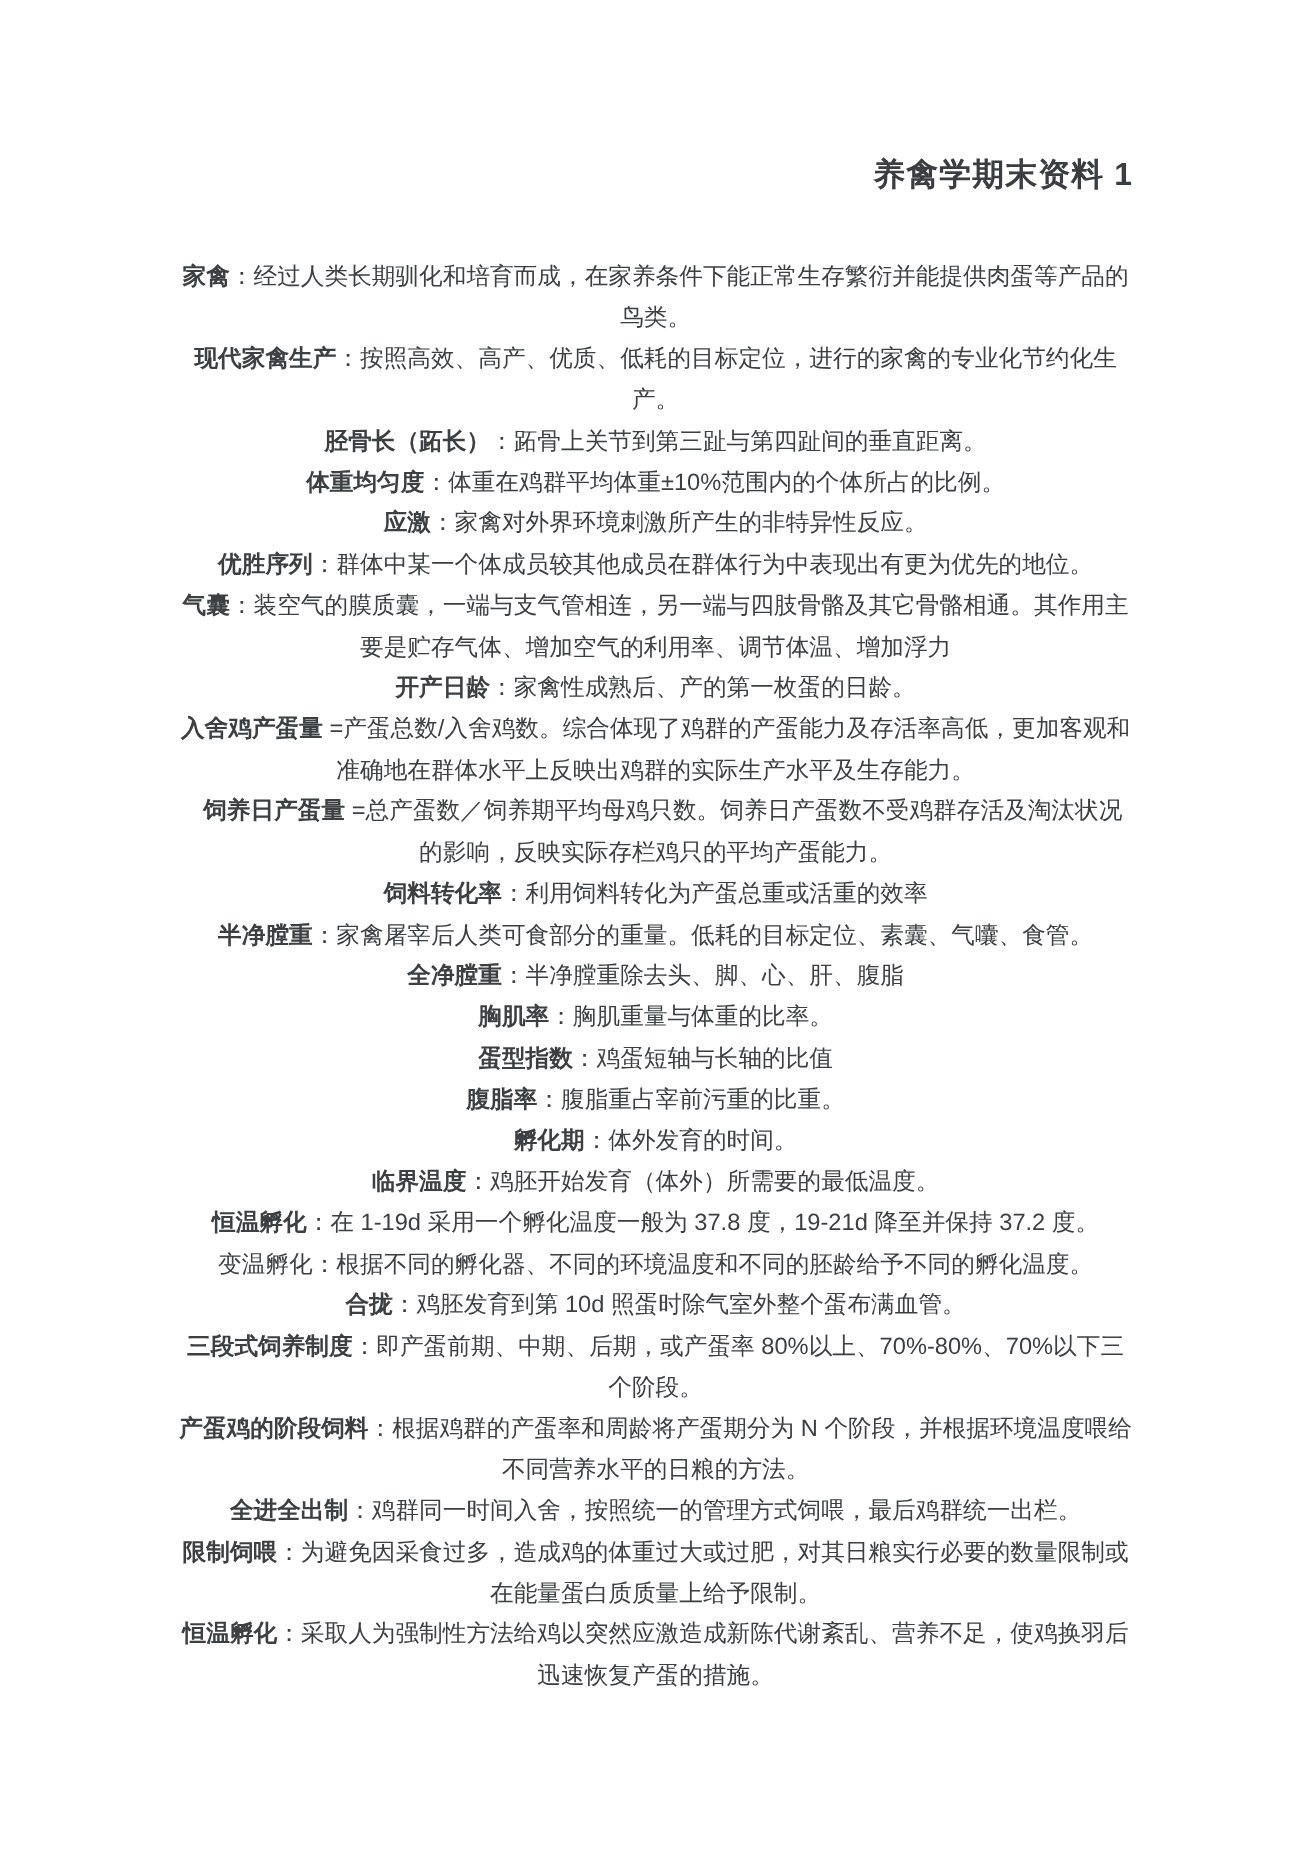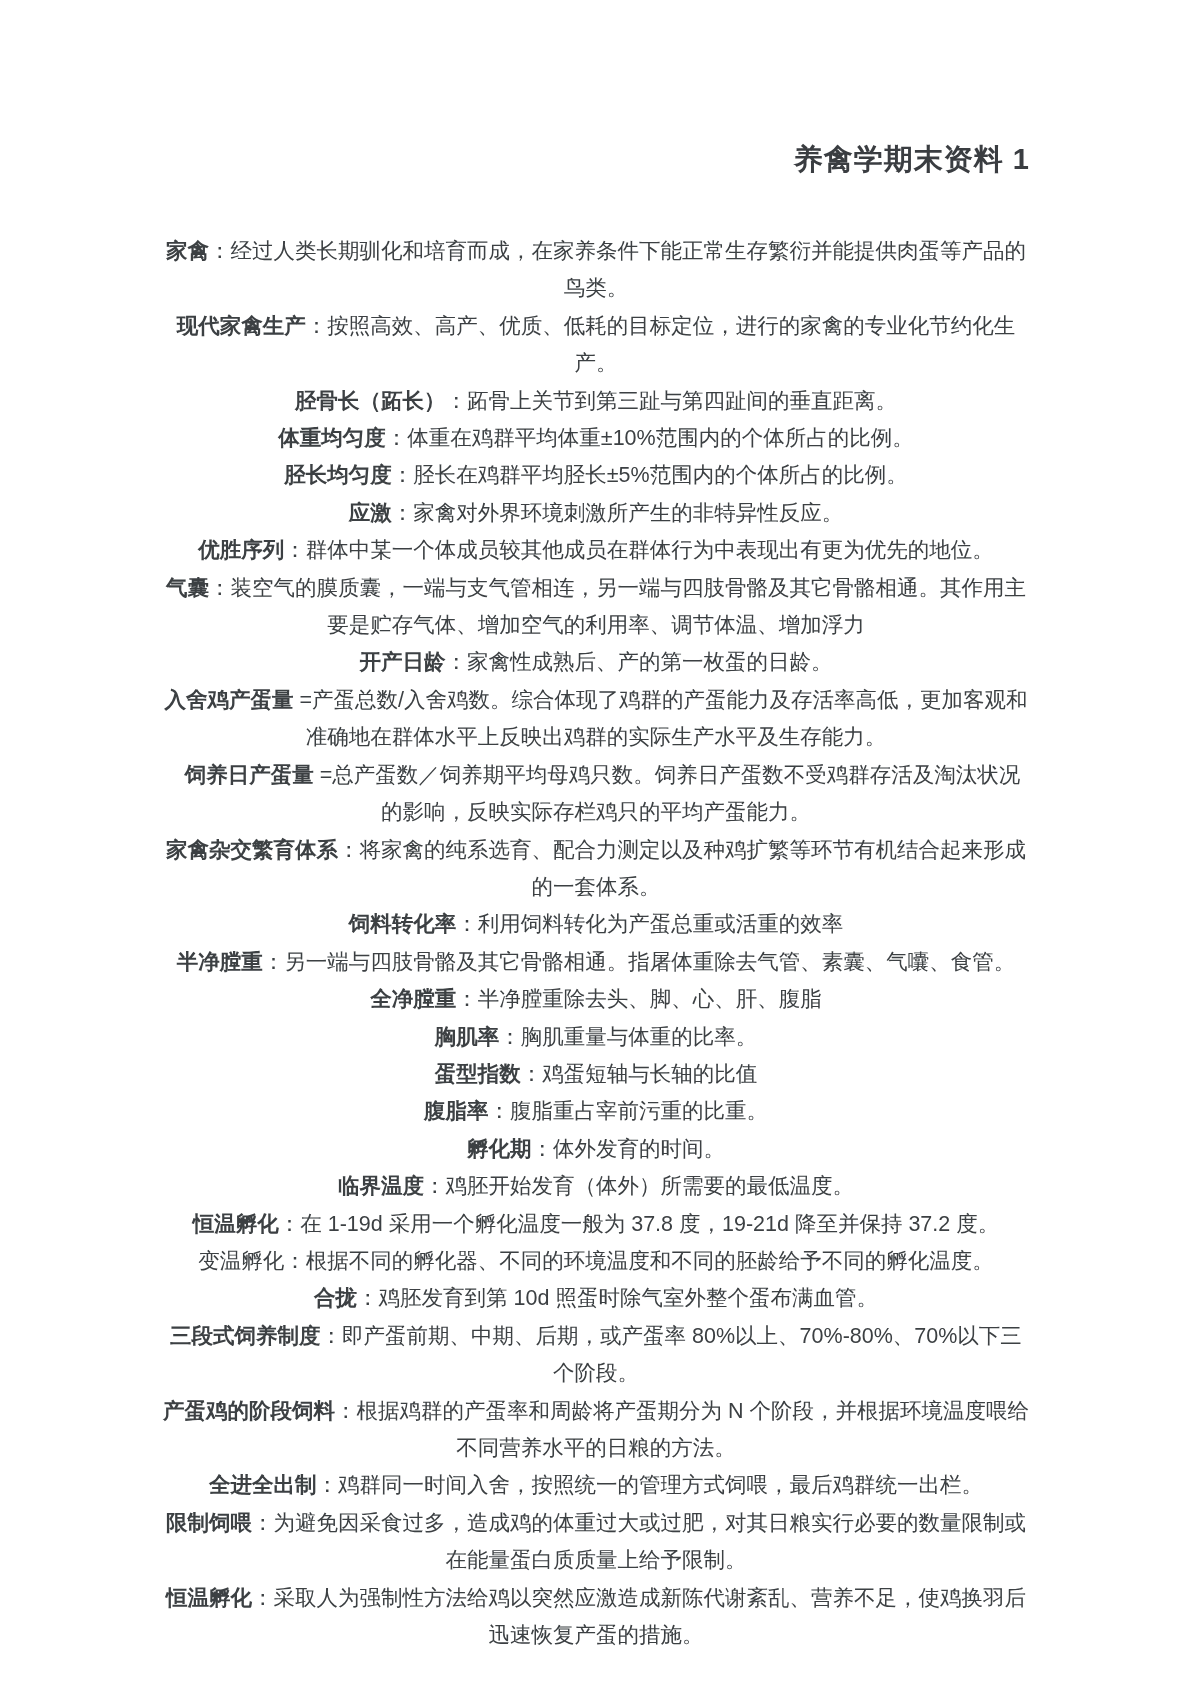--- a/index.html
+++ b/index.html
@@ -53,30 +53,28 @@
 </head>
 <body>
 
 <div class="page">
   <h1 class="doc-title">养禽学期末资料 1</h1>
   <div class="entries">
       <p class="entry"><span class="term">家禽</span><span class="sep">：</span><span class="def">经过人类长期驯化和培育而成，在家养条件下能正常生存繁衍并能提供肉蛋等产品的鸟类。</span></p>
       <p class="entry"><span class="term">现代家禽生产</span><span class="sep">：</span><span class="def">按照高效、高产、优质、低耗的目标定位，进行的家禽的专业化节约化生产。</span></p>
       <p class="entry"><span class="term">胫骨长（跖长）</span><span class="sep">：</span><span class="def">跖骨上关节到第三趾与第四趾间的垂直距离。</span></p>
       <p class="entry"><span class="term">体重均匀度</span><span class="sep">：</span><span class="def">体重在鸡群平均体重±10%范围内的个体所占的比例。</span></p>
-      <p class="entry"><span class="term">胫长均匀度</span><span class="sep">：</span><span class="def">胫长在鸡群平均胫长±5%范围内的个体所占的比例。</span></p>
       <p class="entry"><span class="term">应激</span><span class="sep">：</span><span class="def">家禽对外界环境刺激所产生的非特异性反应。</span></p>
       <p class="entry"><span class="term">优胜序列</span><span class="sep">：</span><span class="def">群体中某一个体成员较其他成员在群体行为中表现出有更为优先的地位。</span></p>
       <p class="entry"><span class="term">气囊</span><span class="sep">：</span><span class="def">装空气的膜质囊，一端与支气管相连，另一端与四肢骨骼及其它骨骼相通。其作用主要是贮存气体、增加空气的利用率、调节体温、增加浮力</span></p>
       <p class="entry"><span class="term">开产日龄</span><span class="sep">：</span><span class="def">家禽性成熟后、产的第一枚蛋的日龄。</span></p>
       <p class="entry"><span class="term">入舍鸡产蛋量</span><span class="sep"> =</span><span class="def">产蛋总数/入舍鸡数。综合体现了鸡群的产蛋能力及存活率高低，更加客观和准确地在群体水平上反映出鸡群的实际生产水平及生存能力。</span></p>
       <p class="entry indent"><span class="term">饲养日产蛋量</span><span class="sep"> =</span><span class="def">总产蛋数／饲养期平均母鸡只数。饲养日产蛋数不受鸡群存活及淘汰状况的影响，反映实际存栏鸡只的平均产蛋能力。</span></p>
-      <p class="entry"><span class="term">家禽杂交繁育体系</span><span class="sep">：</span><span class="def">将家禽的纯系选育、配合力测定以及种鸡扩繁等环节有机结合起来形成的一套体系。</span></p>
       <p class="entry"><span class="term">饲料转化率</span><span class="sep">：</span><span class="def">利用饲料转化为产蛋总重或活重的效率</span></p>
-      <p class="entry"><span class="term">半净膛重</span><span class="sep">：</span><span class="def">另一端与四肢骨骼及其它骨骼相通。指屠体重除去气管、素囊、气囔、食管。</span></p>
+      <p class="entry"><span class="term">半净膛重</span><span class="sep">：</span><span class="def">家禽屠宰后人类可食部分的重量。低耗的目标定位、素囊、气囔、食管。</span></p>
       <p class="entry"><span class="term">全净膛重</span><span class="sep">：</span><span class="def">半净膛重除去头、脚、心、肝、腹脂</span></p>
       <p class="entry"><span class="term">胸肌率</span><span class="sep">：</span><span class="def">胸肌重量与体重的比率。</span></p>
       <p class="entry"><span class="term">蛋型指数</span><span class="sep">：</span><span class="def">鸡蛋短轴与长轴的比值</span></p>
       <p class="entry"><span class="term">腹脂率</span><span class="sep">：</span><span class="def">腹脂重占宰前污重的比重。</span></p>
       <p class="entry"><span class="term">孵化期</span><span class="sep">：</span><span class="def">体外发育的时间。</span></p>
       <p class="entry"><span class="term">临界温度</span><span class="sep">：</span><span class="def">鸡胚开始发育（体外）所需要的最低温度。</span></p>
       <p class="entry"><span class="term">恒温孵化</span><span class="sep">：</span><span class="def">在 1-19d 采用一个孵化温度一般为 37.8 度，19-21d 降至并保持 37.2 度。</span></p>
       <p class="entry"><span class="term regular">变温孵化</span><span class="sep">：</span><span class="def">根据不同的孵化器、不同的环境温度和不同的胚龄给予不同的孵化温度。</span></p>
       <p class="entry"><span class="term">合拢</span><span class="sep">：</span><span class="def">鸡胚发育到第 10d 照蛋时除气室外整个蛋布满血管。</span></p>
       <p class="entry"><span class="term">三段式饲养制度</span><span class="sep">：</span><span class="def">即产蛋前期、中期、后期，或产蛋率 80%以上、70%-80%、70%以下三个阶段。</span></p>

